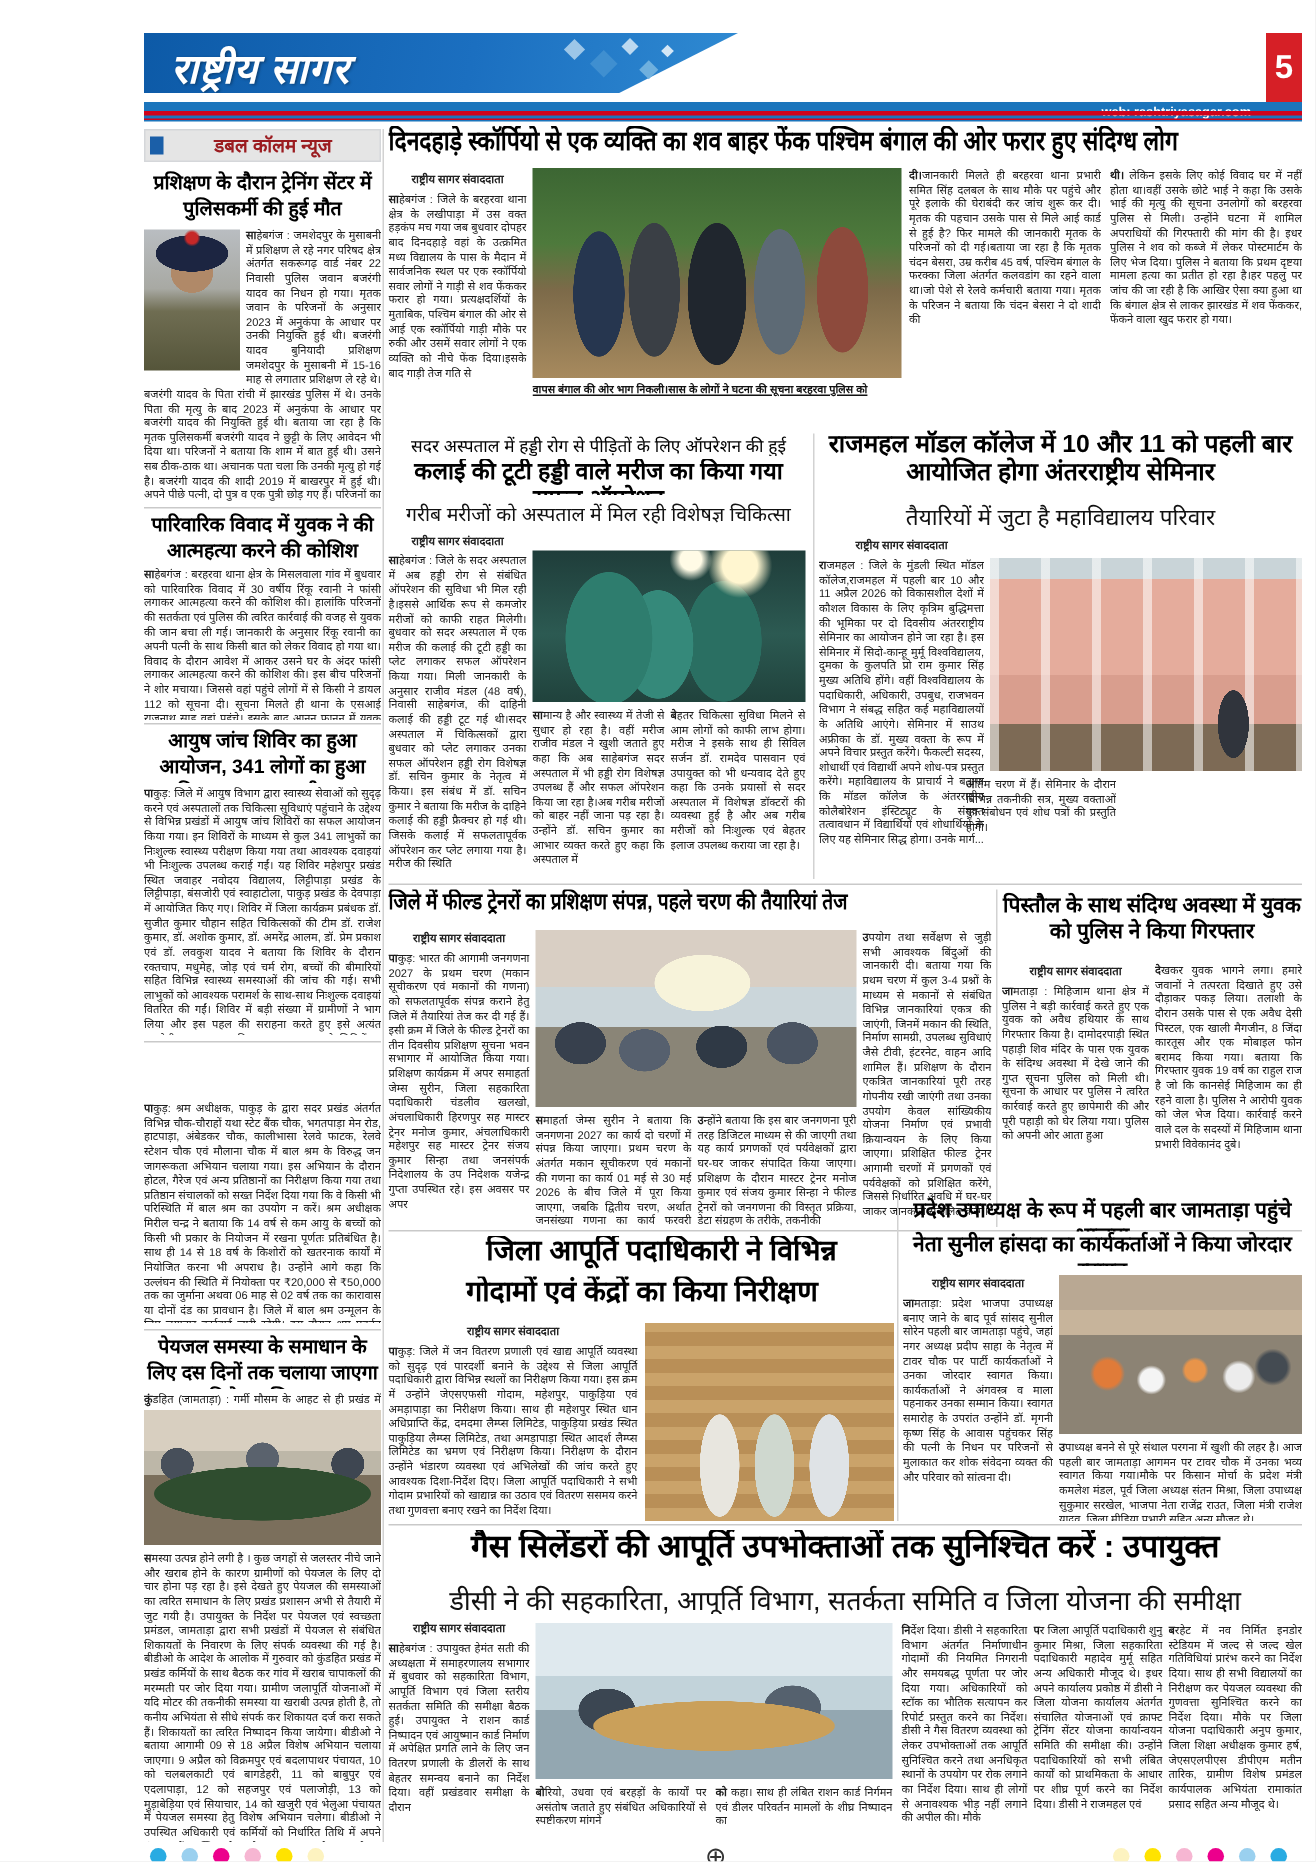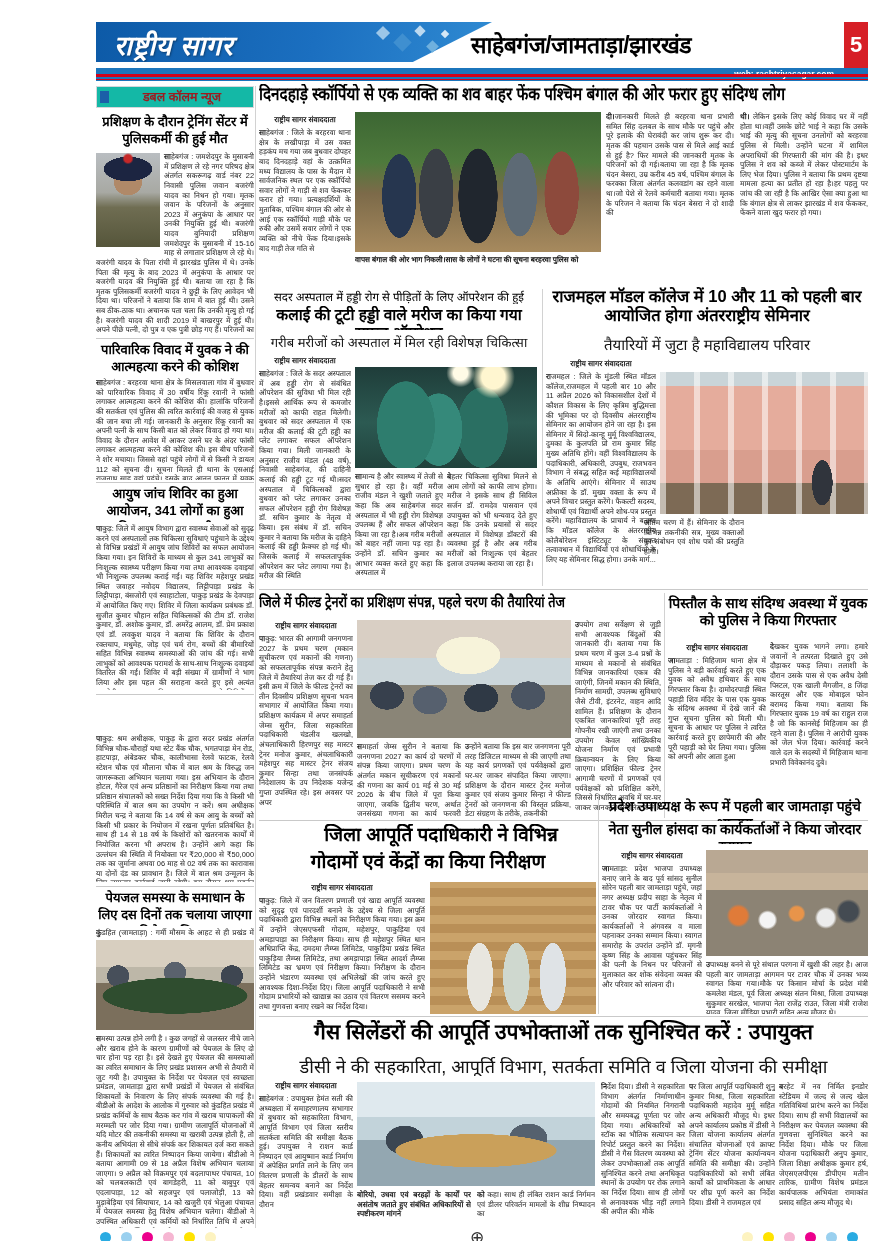--- a/index.html
+++ b/index.html
@@ -22,23 +22,23 @@
   .red-rule{border-top:3px solid #d0021b;}
   .red-rule2{border-top:1px solid #d0021b;}
   
   .bt{font-size:7.4px;line-height:1.3;text-align:justify;color:#1b1b1b;}
   .bt::first-letter{font-weight:bold;}
   .hl{font-weight:700;color:#000;text-align:center;line-height:1.18;}
   .hl-left{font-weight:700;color:#000;text-align:center;line-height:1.3;font-size:13px;}
   .byline{font-size:7.5px;font-weight:700;text-align:center;color:#222;line-height:12px;}
   .kicker{font-size:11.5px;font-weight:500;text-align:center;color:#000;}
   .subhead{font-weight:400;text-align:center;color:#111;}
-  .caption{font-size:7.3px;font-weight:700;color:#111;line-height:1.25;text-align:justify;}
+  .caption{font-size:7.3px;font-weight:700;color:#111;line-height:1.25;text-align:justify;text-decoration:underline;}
   .condensed{transform:scaleX(.85);transform-origin:0 50%;width:117.6% !important;white-space:nowrap;}
-  .sec-box{background:#14b8a6;border:1px solid #d5d7da;box-sizing:border-box;}
+  .sec-box{background:#e5e5e5;border:1px solid #d5d7da;box-sizing:border-box;}
   .sec-box .bar{position:absolute;left:3px;top:4px;width:9px;height:12px;background:#1b5fa8;}
   .sec-box .txt{margin-left:14px;text-align:center;font-size:12.5px;font-weight:700;color:#9b1c20;line-height:20px;}
   .hairline{background:#c9c9c9;}
   .vline{background:#d2d2d2;}
   
   .photo{position:absolute;overflow:hidden;}
   .ph-police{background:
      radial-gradient(circle at 50% 6%, #c62828 0 4%, transparent 6%),
      radial-gradient(ellipse 38% 13% at 50% 17%, #1c2541 0 99%, transparent 100%),
      radial-gradient(ellipse 22% 14% at 50% 31%, #b08968 0 99%, transparent 100%),
@@ -102,21 +102,20 @@
 <div class="page">
 
   <div class="abs" style="left:96px;top:22px;width:772px;height:62px;background:#fff;">
     <div class="abs logo-band" style="left:0;top:0;width:396px;height:40px;"></div>
     <div class="abs" style="left:18px;top:4px;width:250px;height:36px;"><span class="logo-text">राष्ट्रीय सागर</span></div>
     <div class="dia" style="left:282px;top:6px;width:10px;height:10px;background:#9cc6e8;"></div>
     <div class="dia" style="left:300px;top:14px;width:13px;height:13px;background:#3f8fd0;"></div>
     <div class="dia" style="left:320px;top:5px;width:8px;height:8px;background:#bcd9f0;"></div>
     <div class="dia" style="left:332px;top:20px;width:9px;height:9px;background:#6fb0de;"></div>
     <div class="dia" style="left:346px;top:9px;width:6px;height:6px;background:#d4e7f6;"></div>
-    <div class="abs edition" style="left:350px;top:6px;width:270px;height:34px;font-size:23px;">साहेबगंज/जामताड़ा/झारखंड</div>
     <div class="abs pagenum" style="left:748px;top:0;width:24px;height:46px;">5</div>
     <div class="abs webstrip" style="left:0;top:46px;width:772px;height:13px;">web: rashtriyasagar.com</div>
   </div>
   <div class="abs red-rule" style="left:96px;top:74px;width:772px;height:0;"></div>
   <div class="abs red-rule2" style="left:96px;top:79px;width:772px;height:0;"></div>
 
   <div class="abs sec-box" style="left:96px;top:86px;width:158px;height:22px;">
     <div class="bar"></div>
     <div class="txt">डबल कॉलम न्यूज</div>
   </div>
@@ -203,21 +202,21 @@
   <div class="photo ph-crowd" style="left:706px;top:850px;width:162px;height:106px;"></div>
   <div class="abs bt" style="left:706px;top:960px;width:162px;height:54px;">उपाध्यक्ष बनने से पूरे संथाल परगना में खुशी की लहर है। आज पहली बार जामताड़ा आगमन पर टावर चौक में उनका भव्य स्वागत किया गया।मौके पर किसान मोर्चा के प्रदेश मंत्री कमलेश मंडल, पूर्व जिला अध्यक्ष संतन मिश्रा, जिला उपाध्यक्ष सुकुमार सरखेल, भाजपा नेता राजेंद्र राउत, जिला मंत्री राजेश यादव, जिला मीडिया प्रभारी सहित अन्य मौजूद थे।</div>
 
   <div class="abs hairline" style="left:259px;top:1016px;width:609px;height:1px;"></div>
 
   <div class="abs hl" style="left:259px;top:1020px;width:609px;height:30px;font-size:21px;">गैस सिलेंडरों की आपूर्ति उपभोक्ताओं तक सुनिश्चित करें : उपायुक्त</div>
   <div class="abs subhead" style="left:259px;top:1054px;width:609px;height:22px;font-size:18px;">डीसी ने की सहकारिता, आपूर्ति विभाग, सतर्कता समिति व जिला योजना की समीक्षा</div>
   <div class="abs byline" style="left:259px;top:1080px;width:94px;height:12px;">राष्ट्रीय सागर संवाददाता</div>
   <div class="abs bt" style="left:259px;top:1094px;width:94px;height:134px;">साहेबगंज : उपायुक्त हेमंत सती की अध्यक्षता में समाहरणालय सभागार में बुधवार को सहकारिता विभाग, आपूर्ति विभाग एवं जिला स्तरीय सतर्कता समिति की समीक्षा बैठक हुई। उपायुक्त ने राशन कार्ड निष्पादन एवं आयुष्मान कार्ड निर्माण में अपेक्षित प्रगति लाने के लिए जन वितरण प्रणाली के डीलरों के साथ बेहतर समन्वय बनाने का निर्देश दिया। वहीं प्रखंडवार समीक्षा के दौरान</div>
   <div class="photo ph-meeting" style="left:357px;top:1082px;width:238px;height:104px;"></div>
-  <div class="abs bt" style="left:357px;top:1190px;width:114px;height:40px;font-weight:bold;">बोरियो, उधवा एवं बरहड़ों के कार्यों पर असंतोष जताते हुए संबंधित अधिकारियों से स्पष्टीकरण मांगने</div>
+  <div class="abs bt" style="left:357px;top:1190px;width:114px;height:40px;">बोरियो, उधवा एवं बरहड़ों के कार्यों पर असंतोष जताते हुए संबंधित अधिकारियों से स्पष्टीकरण मांगने</div>
   <div class="abs bt" style="left:477px;top:1190px;width:118px;height:40px;">को कहा। साथ ही लंबित राशन कार्ड निर्गमन एवं डीलर परिवर्तन मामलों के शीघ्र निष्पादन का</div>
   <div class="abs bt" style="left:601px;top:1082px;width:84px;height:148px;">निर्देश दिया। डीसी ने सहकारिता विभाग अंतर्गत निर्माणाधीन गोदामों की नियमित निगरानी और समयबद्ध पूर्णता पर जोर दिया गया। अधिकारियों को स्टॉक का भौतिक सत्यापन कर रिपोर्ट प्रस्तुत करने का निर्देश। डीसी ने गैस वितरण व्यवस्था को लेकर उपभोक्ताओं तक आपूर्ति सुनिश्चित करने तथा अनधिकृत स्थानों के उपयोग पर रोक लगाने का निर्देश दिया। साथ ही लोगों से अनावश्यक भीड़ नहीं लगाने की अपील की। मौके</div>
   <div class="abs bt" style="left:689px;top:1082px;width:86px;height:148px;">पर जिला आपूर्ति पदाधिकारी शुनु कुमार मिश्रा, जिला सहकारिता पदाधिकारी महादेव मुर्मू सहित अन्य अधिकारी मौजूद थे। इधर अपने कार्यालय प्रकोष्ठ में डीसी ने जिला योजना कार्यालय अंतर्गत संचालित योजनाओं एवं क्राफ्ट ट्रेनिंग सेंटर योजना कार्यान्वयन समिति की समीक्षा की। उन्होंने पदाधिकारियों को सभी लंबित कार्यों को प्राथमिकता के आधार पर शीघ्र पूर्ण करने का निर्देश दिया। डीसी ने राजमहल एवं</div>
   <div class="abs bt" style="left:779px;top:1082px;width:89px;height:148px;">बरहेट में नव निर्मित इनडोर स्टेडियम में जल्द से जल्द खेल गतिविधियां प्रारंभ करने का निर्देश दिया। साथ ही सभी विद्यालयों का निरीक्षण कर पेयजल व्यवस्था की गुणवत्ता सुनिश्चित करने का निर्देश दिया। मौके पर जिला योजना पदाधिकारी अनुप कुमार, जिला शिक्षा अधीक्षक कुमार हर्ष, जेएसएलपीएस डीपीएम मतीन तारिक, ग्रामीण विशेष प्रमंडल कार्यपालक अभियंता रामाकांत प्रसाद सहित अन्य मौजूद थे।</div>
 
   <div id="reg-left">
       <div class="dot" style="left: 100px; top: 1232px; background: rgb(41, 171, 226);"></div>
       <div class="dot" style="left: 121px; top: 1232px; background: rgb(154, 208, 239);"></div>
       <div class="dot" style="left: 142px; top: 1232px; background: rgb(236, 0, 140);"></div>
       <div class="dot" style="left: 163px; top: 1232px; background: rgb(246, 182, 210);"></div>

